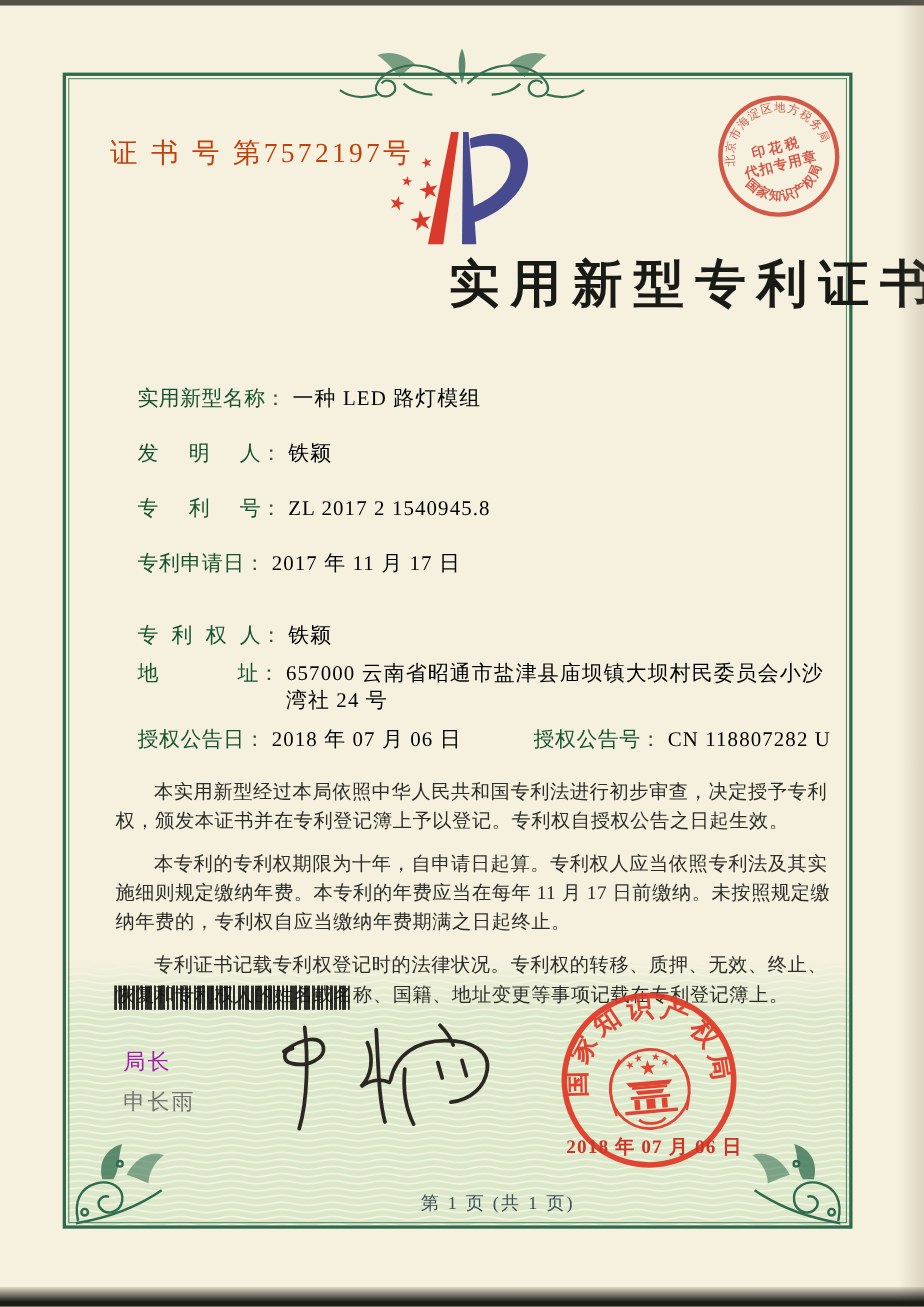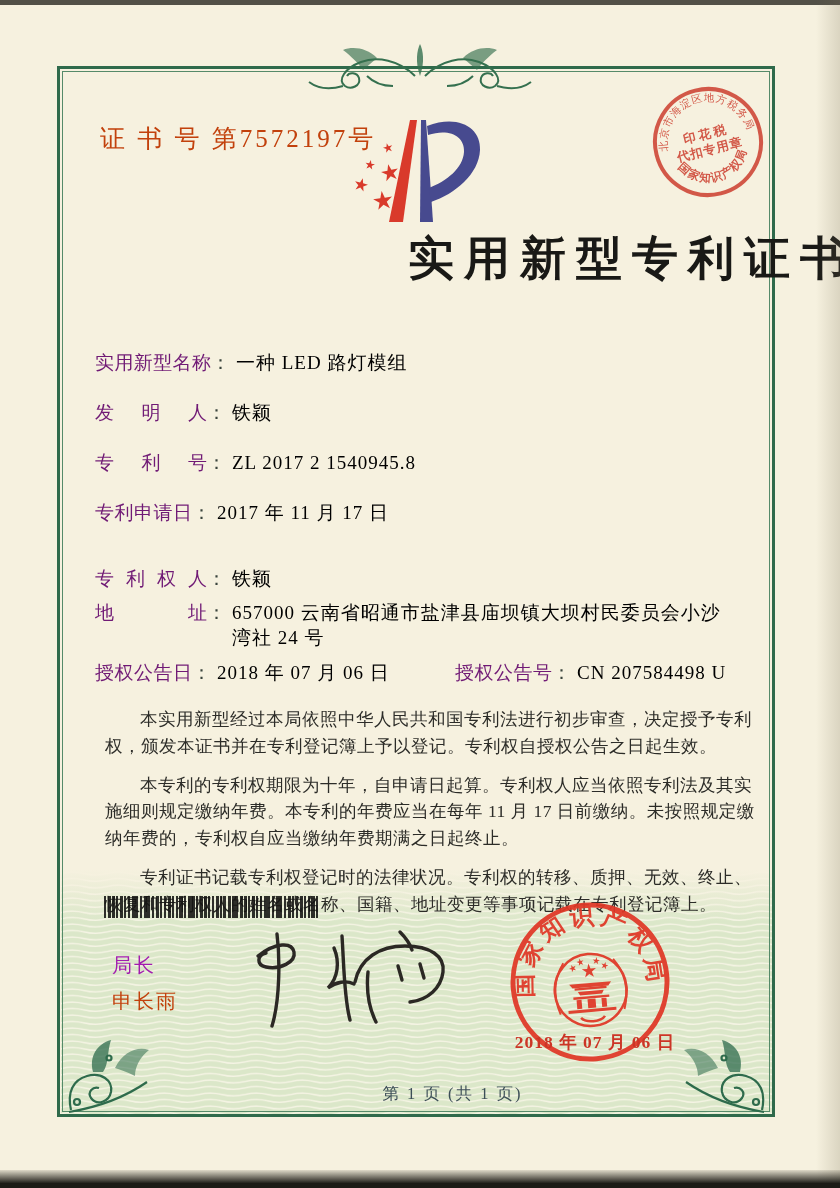--- a/index.html
+++ b/index.html
@@ -20,42 +20,42 @@
   .frame-inner{position:absolute;left:2px;top:2px;right:2px;bottom:2px;border:1px solid #558a69;}
 
   .cert-no{left:100px;top:122px;font-size:25px;letter-spacing:3px;color:#c2410c;}
 
   .title{left:16px;top:228px;width:840px;text-align:right;font-size:46px;font-weight:700;
          letter-spacing:10px;color:#191916;}
 
   
   .fields{left:95px;top:350px;width:670px;font-size:19px;color:#2f2f2b;}
   .frow{position:absolute;left:0;display:flex;align-items:flex-start;line-height:25px;}
-  .flabel{display:inline-block;text-align:justify;text-align-last:justify;color:#701a75;}
+  .flabel{display:inline-block;text-align:justify;text-align-last:justify;color:#14532d;margin-left:30px;}
   .w116{width:116px;} .w112{width:112px;} .w97{width:97px;}
   .fcolon{display:inline-block;margin-right:6px;color:#39433c;}
   .fvalue{letter-spacing:1px;color:#000000;}
   .addr{max-width:505px;}
   .grant2{position:absolute;left:360px;top:0;display:flex;}
 
   
   .paras{left:93px;top:694px;width:674px;font-size:17.5px;line-height:26.8px;color:#2c2c28;}
   .paras p{margin:12px;text-indent:2em;letter-spacing:.5px;}
 
   
   .band{left:61px;top:870px;width:711px;height:244px;}
   .band-fade{left:61px;top:870px;width:711px;height:52px;
     background:linear-gradient(to bottom,#f6f1df,rgba(246,241,223,0));}
   .barcode{left:104px;top:896px;width:214px;height:22px;opacity:.88;
     background:
       repeating-linear-gradient(90deg,#141412 0 2px,rgba(0,0,0,0) 2px 4px),
       repeating-linear-gradient(90deg,#141412 0 1px,rgba(0,0,0,0) 1px 6px),
       repeating-linear-gradient(90deg,rgba(0,0,0,0) 0 9px,#141412 9px 11px);}
   .signer-title{left:112px;top:952px;font-size:20px;color:#a21caf;letter-spacing:2px;}
-  .signer-name{left:112px;top:988px;font-size:20px;color:#c2410c;letter-spacing:2px;}
+  .signer-name{left:112px;top:988px;font-size:20px;color:#737373;letter-spacing:2px;}
   .seal-date{left:500px;top:1030px;width:190px;text-align:center;font-size:17.5px;
     color:#cc3526;letter-spacing:1px;font-weight:600;}
   .footer{left:61px;top:1083px;width:783px;text-align:center;font-size:16.5px;
     color:#3c4e57;letter-spacing:2px;}
 
   svg text{font-family:"Liberation Serif","DejaVu Serif",serif;}
 </style>
 </head>
 <body>
 
@@ -179,21 +179,21 @@
         <span class="fcolon">：</span>
       <span class="fvalue addr">657000 云南省昭通市盐津县庙坝镇大坝村民委员会小沙湾社 24 号</span>
     </div>
     <div class="frow" style="top:310px;width:670px">
       <span class="flabel w97">授权公告日</span>
         <span class="fcolon">：</span>
       <span class="fvalue">2018 年 07 月 06 日</span>
       <span class="grant2">
         <span class="flabel w97">授权公告号</span>
           <span class="fcolon">：</span>
-        <span class="fvalue">CN 207584498 U</span>
+        <span class="fvalue">CN 118807282 U</span>
       </span>
     </div>
   </div>
 
   <div class="abs paras">
     <p>本实用新型经过本局依照中华人民共和国专利法进行初步审查，决定授予专利权，颁发本证书并在专利登记簿上予以登记。专利权自授权公告之日起生效。</p>
     <p>本专利的专利权期限为十年，自申请日起算。专利权人应当依照专利法及其实施细则规定缴纳年费。本专利的年费应当在每年 11 月 17 日前缴纳。未按照规定缴纳年费的，专利权自应当缴纳年费期满之日起终止。</p>
     <p>专利证书记载专利权登记时的法律状况。专利权的转移、质押、无效、终止、恢复和专利权人的姓名或名称、国籍、地址变更等事项记载在专利登记簿上。</p>
   </div>
 

